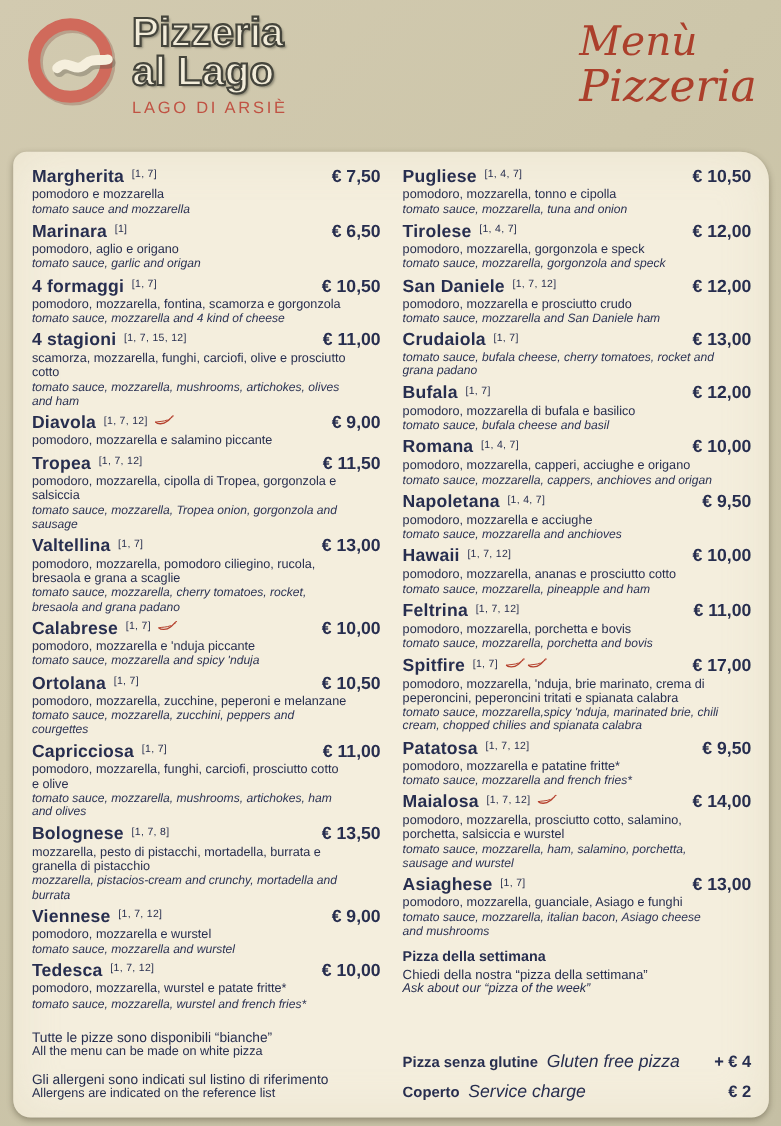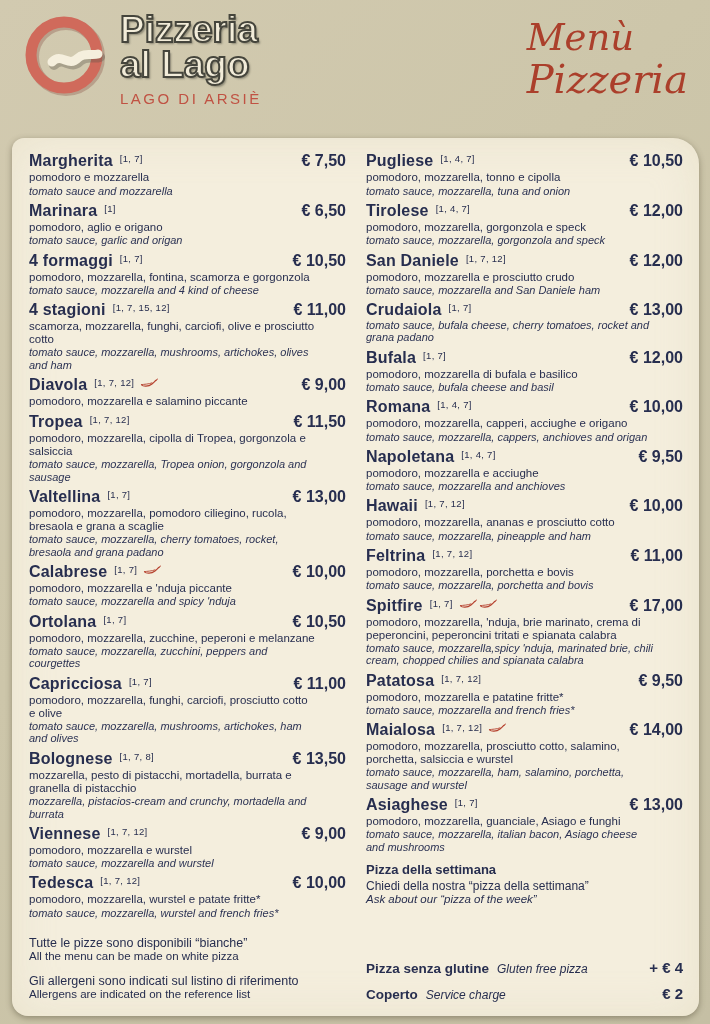--- a/index.html
+++ b/index.html
@@ -58,21 +58,21 @@
   .note { margin-top:12px; }
   .note-it { font-size:12.5px; }
   .note-en { font-size:11.5px; }
   .weekly { margin-top:4px; }
   .weekly-title { font-size:13px; font-weight:bold; }
   .weekly-it { font-size:12px; margin-top:2px; }
   .weekly-en { font-size:11.5px; font-style:italic; }
   .extras { margin-top:auto; padding-bottom:2px;text-align:center; }
   .extra-row { display:flex; align-items:baseline; margin-top:9px; }
   .extra-label { font-size:13.5px; font-weight:bold; }
-  .extra-label-en { font-size:12px; font-style:italic; margin-left:8px; }
+  .extra-label-en { font-size:16px; font-style:italic; margin-left:8px; }
   .extra-price { margin-left:auto; font-size:15px; font-weight:bold; }
   svg.chili { display:block; }
 </style>
 </head>
 <body>
 
 <div class="page">
 
   <div class="header">
     <div class="logo-wrap">

